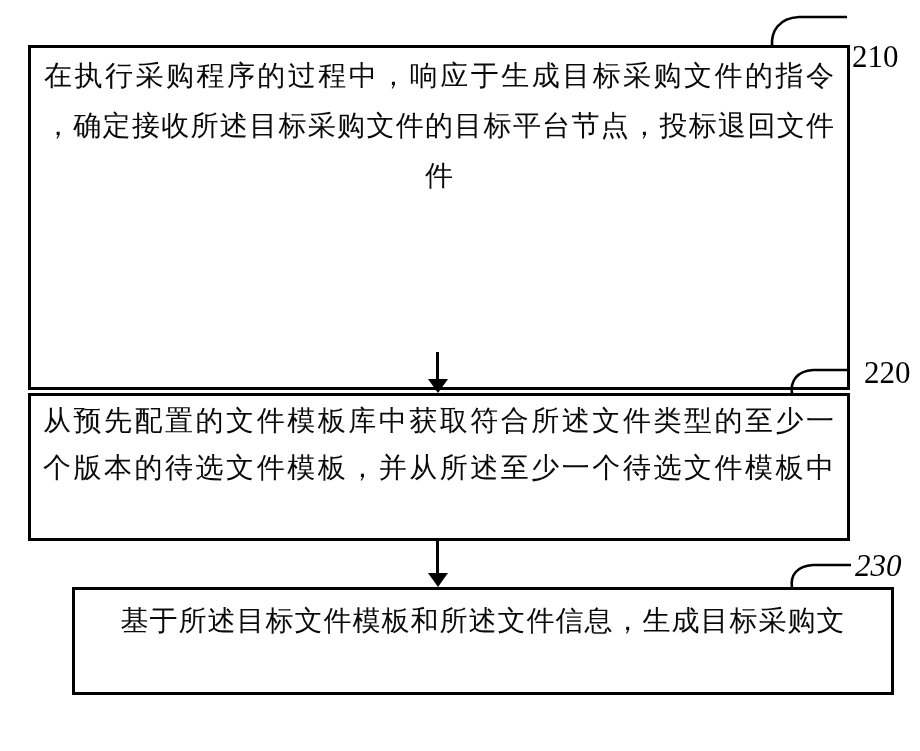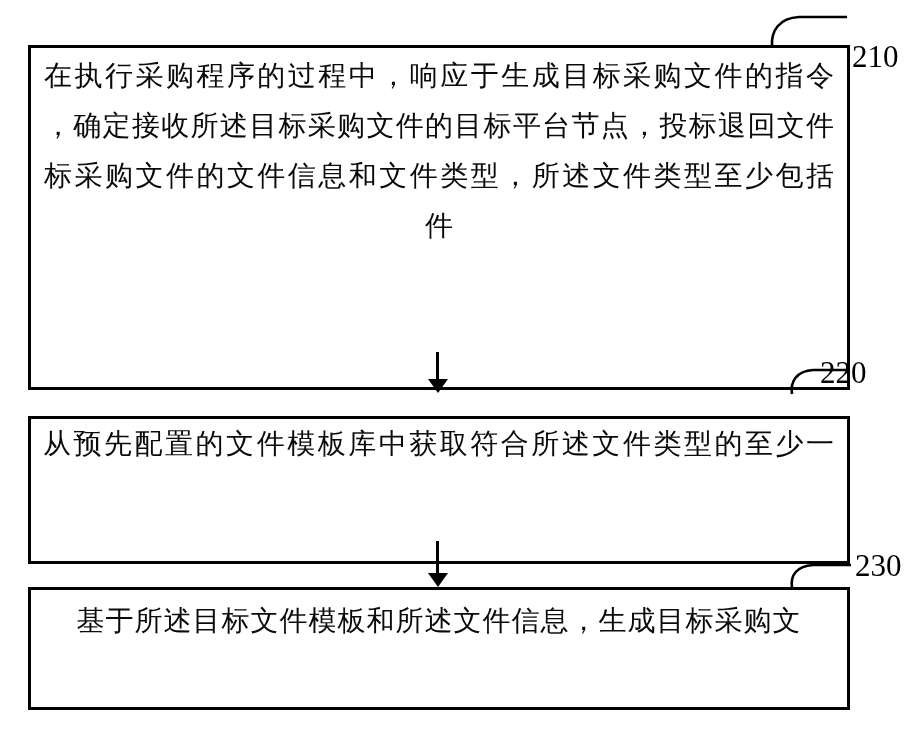--- a/index.html
+++ b/index.html
@@ -18,22 +18,22 @@
   .step-box {
     position: absolute;
     left: 28px;
     width: 822px;
     border: 3px solid #000000;
     box-sizing: border-box;
     background: #ffffff;
     color: #0a0a0a;
   }
   .box-210 { top: 45px;  height: 345px; padding: 3px 12px 0 13px; }
-  .box-220 { top: 393px; height: 148px; padding: 1px 12px 0 12px; margin-top: 23px; }
-  .box-230 { top: 587px; height: 123px; padding: 8px 14px 0 14px; }
+  .box-220 { top: 393px; height: 148px; padding: 1px 12px 0 12px; }
+  .box-230 { top: 587px; height: 108px; padding: 8px 14px 0 14px; margin-left: 44px; }
 
   .tline {
     font-size: 28px;
     letter-spacing: 1px;
     white-space: nowrap;
   }
   .box-210 .tline { line-height: 50px; }
   .box-220 .tline { line-height: 47px; }
   .box-230 .tline { line-height: 46px; }
   .tline.justify {
@@ -70,40 +70,40 @@
     pointer-events: none;
   }
   .step-label {
     position: absolute;
     font-size: 31px;
     line-height: 34px;
     color: #000000;
     font-family: "Liberation Serif", "DejaVu Serif", serif;
   }
   .label-210 { left: 852px; top: 3px; margin-top: 37px; }
-  .label-220 { left: 820px; top: 356px; font-family: Liberation Serif, serif; }
-  .label-230 { left: 855px; top: 549px; }
+  .label-220 { left: 864px; top: 356px; font-family: Liberation Serif, serif; }
+  .label-230 { left: 855px; top: 549px; font-style: italic; }
 </style>
 </head>
 <body>
 
 <div class="canvas">
 
   <div class="step-box box-210">
     <div class="tline justify">在执行采购程序的过程中，响应于生成目标采购文件的指令</div>
     <div class="tline justify">，确定接收所述目标采购文件的目标平台节点，投标退回文件</div>
-    <div class="tline justify">标采购文件的文件信息和文件类型，所述文件类型至少包括</div>
     <div class="tline center">件</div>
   </div>
 
   <div class="arrow-shaft shaft-1"></div>
   <div class="arrow-head head-1"></div>
 
   <div class="step-box box-220">
     <div class="tline justify">从预先配置的文件模板库中获取符合所述文件类型的至少一</div>
+    <div class="tline justify">个版本的待选文件模板，并从所述至少一个待选文件模板中</div>
   </div>
 
   <div class="arrow-shaft shaft-2"></div>
   <div class="arrow-head head-2"></div>
 
   <div class="step-box box-230">
     <div class="tline center">基于所述目标文件模板和所述文件信息，生成目标采购文</div>
   </div>
 
   <svg class="callout-svg" width="920" height="751" viewBox="0 0 920 751">

